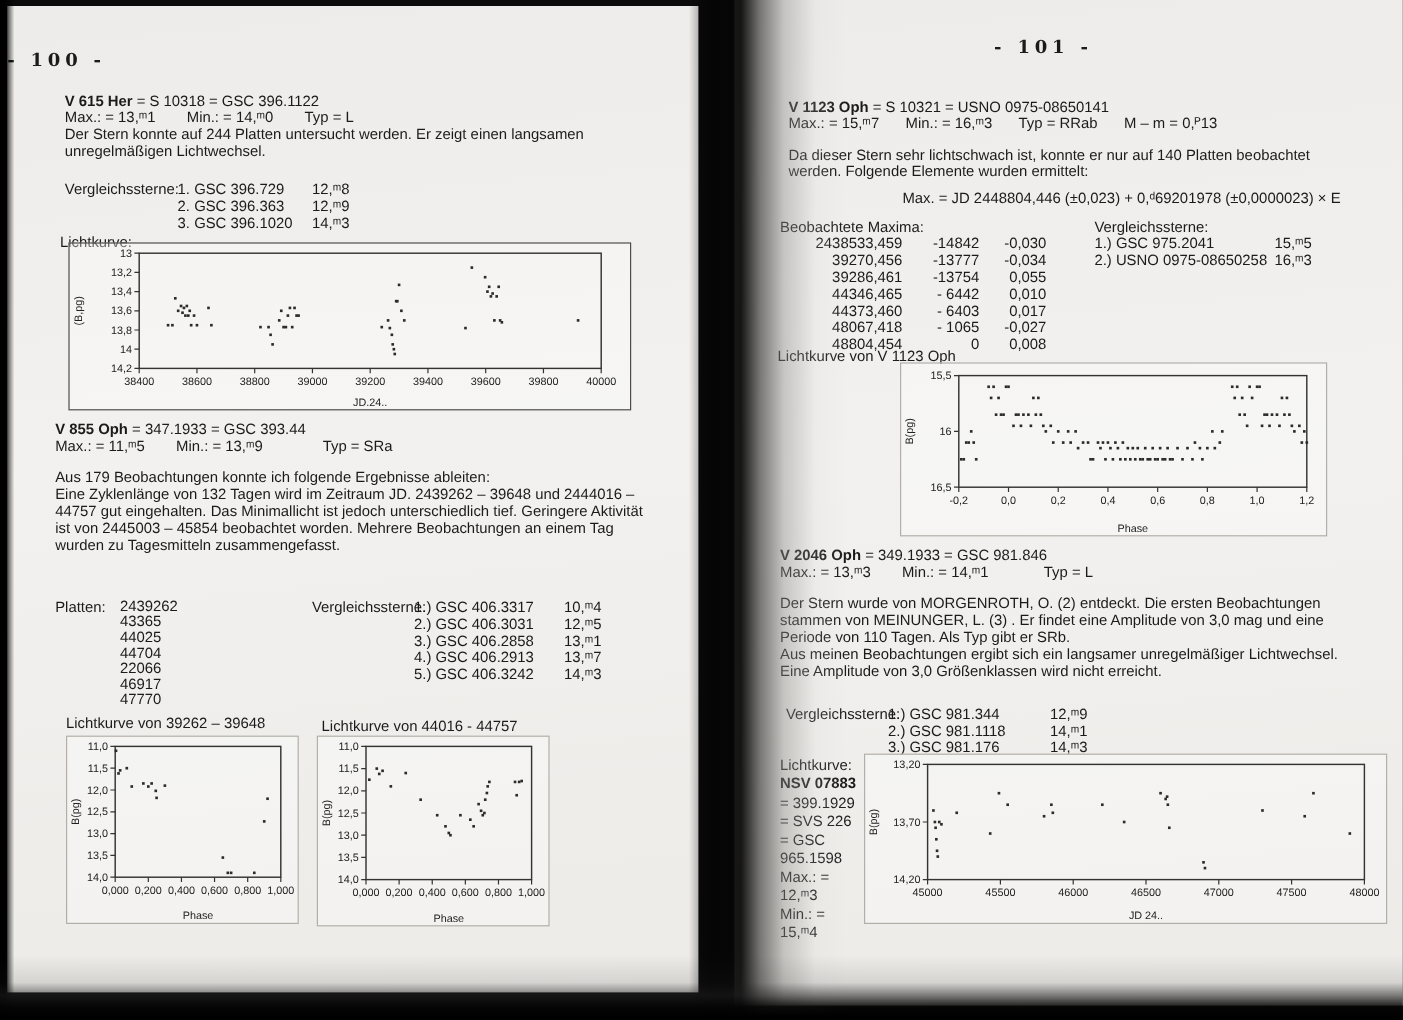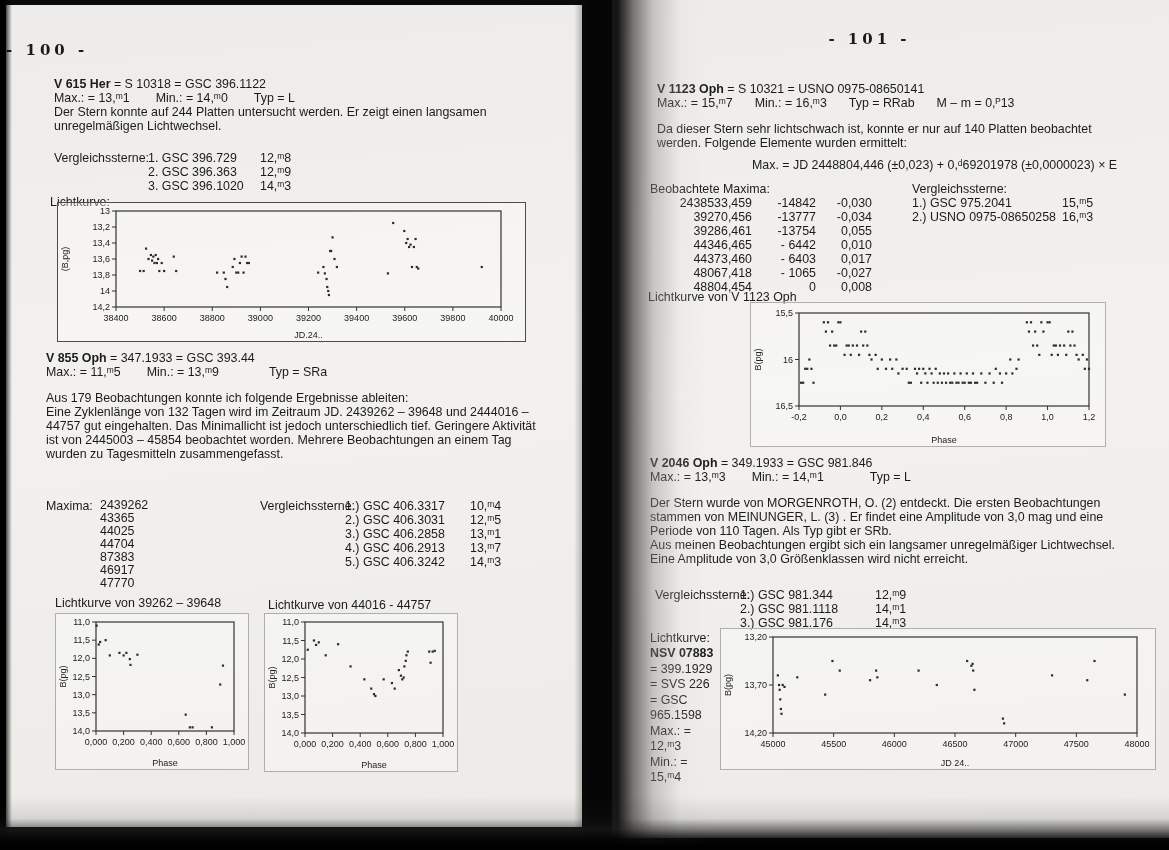--- a/index.html
+++ b/index.html
@@ -160,27 +160,27 @@
   <div class="abs t params" style="left:40px;top:360px">
     <span>Max.: = 11,ᵐ5</span>
     <span>Min.: = 13,ᵐ9</span>
     <span style="margin-left:24px">Typ = SRa</span>
   </div>
   <div class="abs t" style="left:40px;top:386px;width:505px">
     <p>Aus 179 Beobachtungen konnte ich folgende Ergebnisse ableiten:</p>
     <p>Eine Zyklenlänge von 132 Tagen wird im Zeitraum JD. 2439262 – 39648 und 2444016 – 44757 gut eingehalten. Das Minimallicht ist jedoch unterschiedlich tief. Geringere Aktivität ist von 2445003 – 45854 beobachtet worden. Mehrere Beobachtungen an einem Tag wurden zu Tagesmitteln zusammengefasst.</p>
   </div>
 
-  <div class="abs t" style="left:40px;top:494px">Maxima:</div>
+  <div class="abs t" style="left:40px;top:494px">Platten:</div>
   <div class="abs t" style="left:94px;top:494px;width:62px;text-align:left;line-height:13px">
     <div>2439262</div>
     <div>43365</div>
     <div>44025</div>
     <div>44704</div>
-    <div>87383</div>
+    <div>22066</div>
     <div>46917</div>
     <div>47770</div>
   </div>
 
   <div class="abs t" style="left:254px;top:494px">Vergleichssterne:</div>
   <div class="abs t" style="left:339px;top:494px">
     <div class="row2">
         <span style="width:125px">1.) GSC 406.3317</span>
         <span>10,ᵐ4</span>
       </div>

